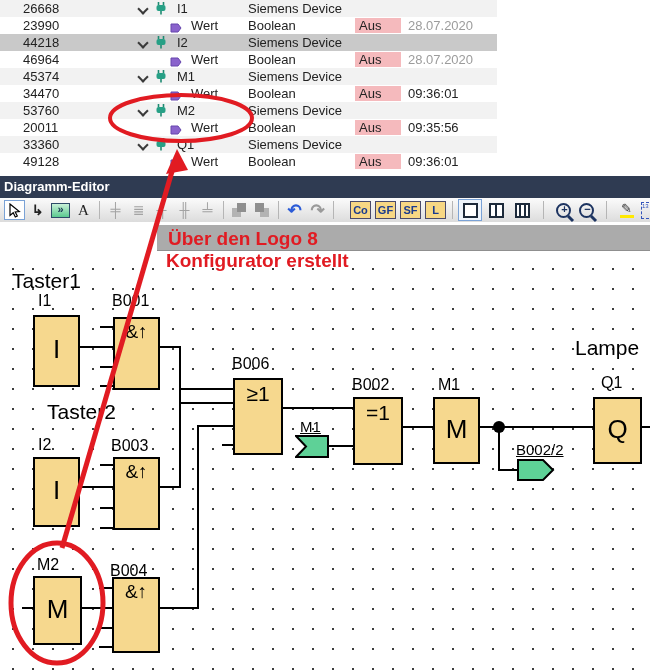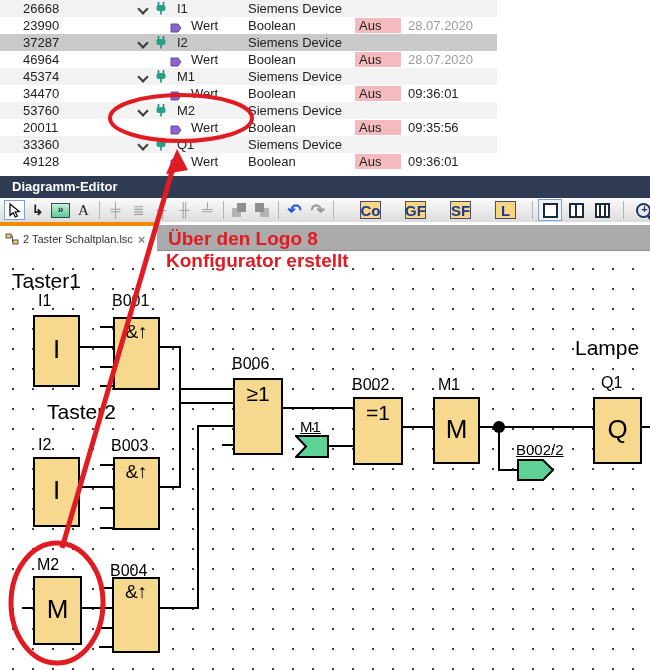--- a/index.html
+++ b/index.html
@@ -19,37 +19,37 @@
   .c-name{left:177px;}
   .c-wicon{left:170px;top:3px !important;}
   .c-wname{left:191px;}
   .c-type{left:248px;}
   .c-status{left:355px;width:42px;height:15px;top:1px !important;background:#f5babd;padding-left:4px;line-height:15px;}
   .c-time{left:408px;}
   .c-time.muted{color:#9c9c9c;}
 
   
   .titlebar{position:absolute;left:0;top:176px;width:650px;height:22px;background:#2f3b52;
-            color:#fff;font-size:13px;font-weight:bold;line-height:22px;padding-left:12px;box-sizing:border-box;}
+            color:#fff;font-size:13px;font-weight:bold;line-height:22px;padding-left:4px;box-sizing:border-box;}
 
   
   .toolbar{position:absolute;left:0;top:198px;width:650px;height:24px;box-sizing:border-box;
            background:linear-gradient(#fbfbfb,#dcdcdc);display:flex;align-items:center;padding-left:3px;}
   .tbtn{width:21px;height:20px;display:flex;align-items:center;justify-content:center;margin:0 1px;
         box-sizing:border-box;flex:none;font-size:14px;color:#222;}
   .tbtn.active{border:1px solid #7aa2d6;background:#fff;}
   .tsep{width:1px;height:18px;background:#b5b5b5;margin:0 4px;flex:none;}
   .gicon{color:#a3a3a3;font-size:14px;}
   .simbox{width:17px;height:13px;background:linear-gradient(#c8f0d8,#5bc98f);border:1px solid #2e4a68;
           color:#16324f;font-weight:bold;font-size:11px;line-height:11px;text-align:center;}
   .undo{color:#2b5bd7;font-size:17px;font-weight:bold;}
   .redo{color:#9a9a9a;font-size:17px;font-weight:bold;}
   .membtn{width:21px;height:18px;background:#f7d784;border:1px solid #4a4a6a;color:#1a3b8f;
-          font-size:15px;font-weight:bold;display:flex;align-items:center;justify-content:center;
-          margin:0 12px;box-sizing:border-box;flex:none;text-align:right;}
+          font-size:11px;font-weight:bold;display:flex;align-items:center;justify-content:center;
+          margin:0 2px;box-sizing:border-box;flex:none;text-align:right;}
   .panebtn{width:24px;height:22px;display:flex;align-items:center;justify-content:center;margin:0 1px;box-sizing:border-box;flex:none;}
   .panebtn.active{border:1px solid #7aa2d6;background:#eef4fb;}
   .paneico{width:15px;height:15px;border:2px solid #1d2a3a;background:#fff;box-sizing:border-box;}
   .paneico.two{background:linear-gradient(90deg,#fff 0 4px,#1d2a3a 4px 6px,#fff 6px);}
   .paneico.three{background:linear-gradient(90deg,#fff 0 2px,#1d2a3a 2px 4px,#fff 4px 7px,#1d2a3a 7px 9px,#fff 9px);}
   .mag{position:relative;width:11px;height:11px;border:2px solid #1d3461;border-radius:50%;flex:none;}
   .mag i{position:absolute;left:1px;top:-3px;width:100%;text-align:center;font-style:normal;
          font-size:11px;font-weight:bold;color:#1d3461;line-height:14px;}
   .mag b{position:absolute;right:-5px;bottom:-4px;width:7px;height:3px;background:#1d3461;transform:rotate(45deg);}
   .pencil{display:flex;flex-direction:column;align-items:center;}
@@ -107,21 +107,21 @@
     <span class="c-wicon"><svg width="12" height="10">
           <polygon points="1,1 8,1 11,5 8,9 1,9" fill="#8a63cc" stroke="#6747ad"></polygon>
         </svg></span>
     <span class="c-wname">Wert</span>
     <span class="c-type">Boolean</span>
     <span class="c-status">Aus</span>
     <span class="c-time muted">28.07.2020</span>
   </div>
 
   <div class="trow selected">
-    <span class="c-id">37287</span>
+    <span class="c-id">44218</span>
     <span class="c-chev">
         <i class="chev"></i>
       </span>
     <span class="c-plug"><svg width="12" height="13">
           <path d="M3.5 0 v3 M8.5 0 v3 M6 9 v3.5" stroke="#1f8a72" stroke-width="1.6" fill="none"></path>
           <rect x="1.5" y="3" width="9" height="6" rx="2" fill="#27a086"></rect>
         </svg></span>
     <span class="c-name">I2</span>
     <span class="c-type">Siemens Device</span>
   </div>
@@ -301,29 +301,20 @@
       </span>
     </span>
   <span class="tbtn">
       <span class="numgrid">13 34</span>
     </span>
 
 </div>
 
 <div class="tabstrip">
   <div class="strip-rest"></div>
-  <div class="tab">
-    <svg width="14" height="12">
-        <rect x="1" y="1" width="5" height="4" fill="#f6c96b" stroke="#555"></rect>
-        <rect x="8" y="7" width="5" height="4" fill="#f6c96b" stroke="#555"></rect>
-        <path d="M6 3 H7.5 V9 H8" stroke="#555" fill="none"></path>
-      </svg>
-    <span class="tname">2 Taster Schaltplan.lsc</span>
-    <span class="tclose">×</span>
-  </div>
 </div>
 
 <div class="canvas">
 
   <span class="biglabel" style="left:12px;top:17px;">Taster1</span>
   <span class="biglabel" style="left:12px;top:148px;margin-left:35px;">Taster2</span>
   <span class="biglabel" style="left:575px;top:84px;">Lampe</span>
 
   <span class="blklabel" style="left:38px;top:40px;">I1</span>
   <span class="blklabel" style="left:112px;top:40px;">B001</span>

